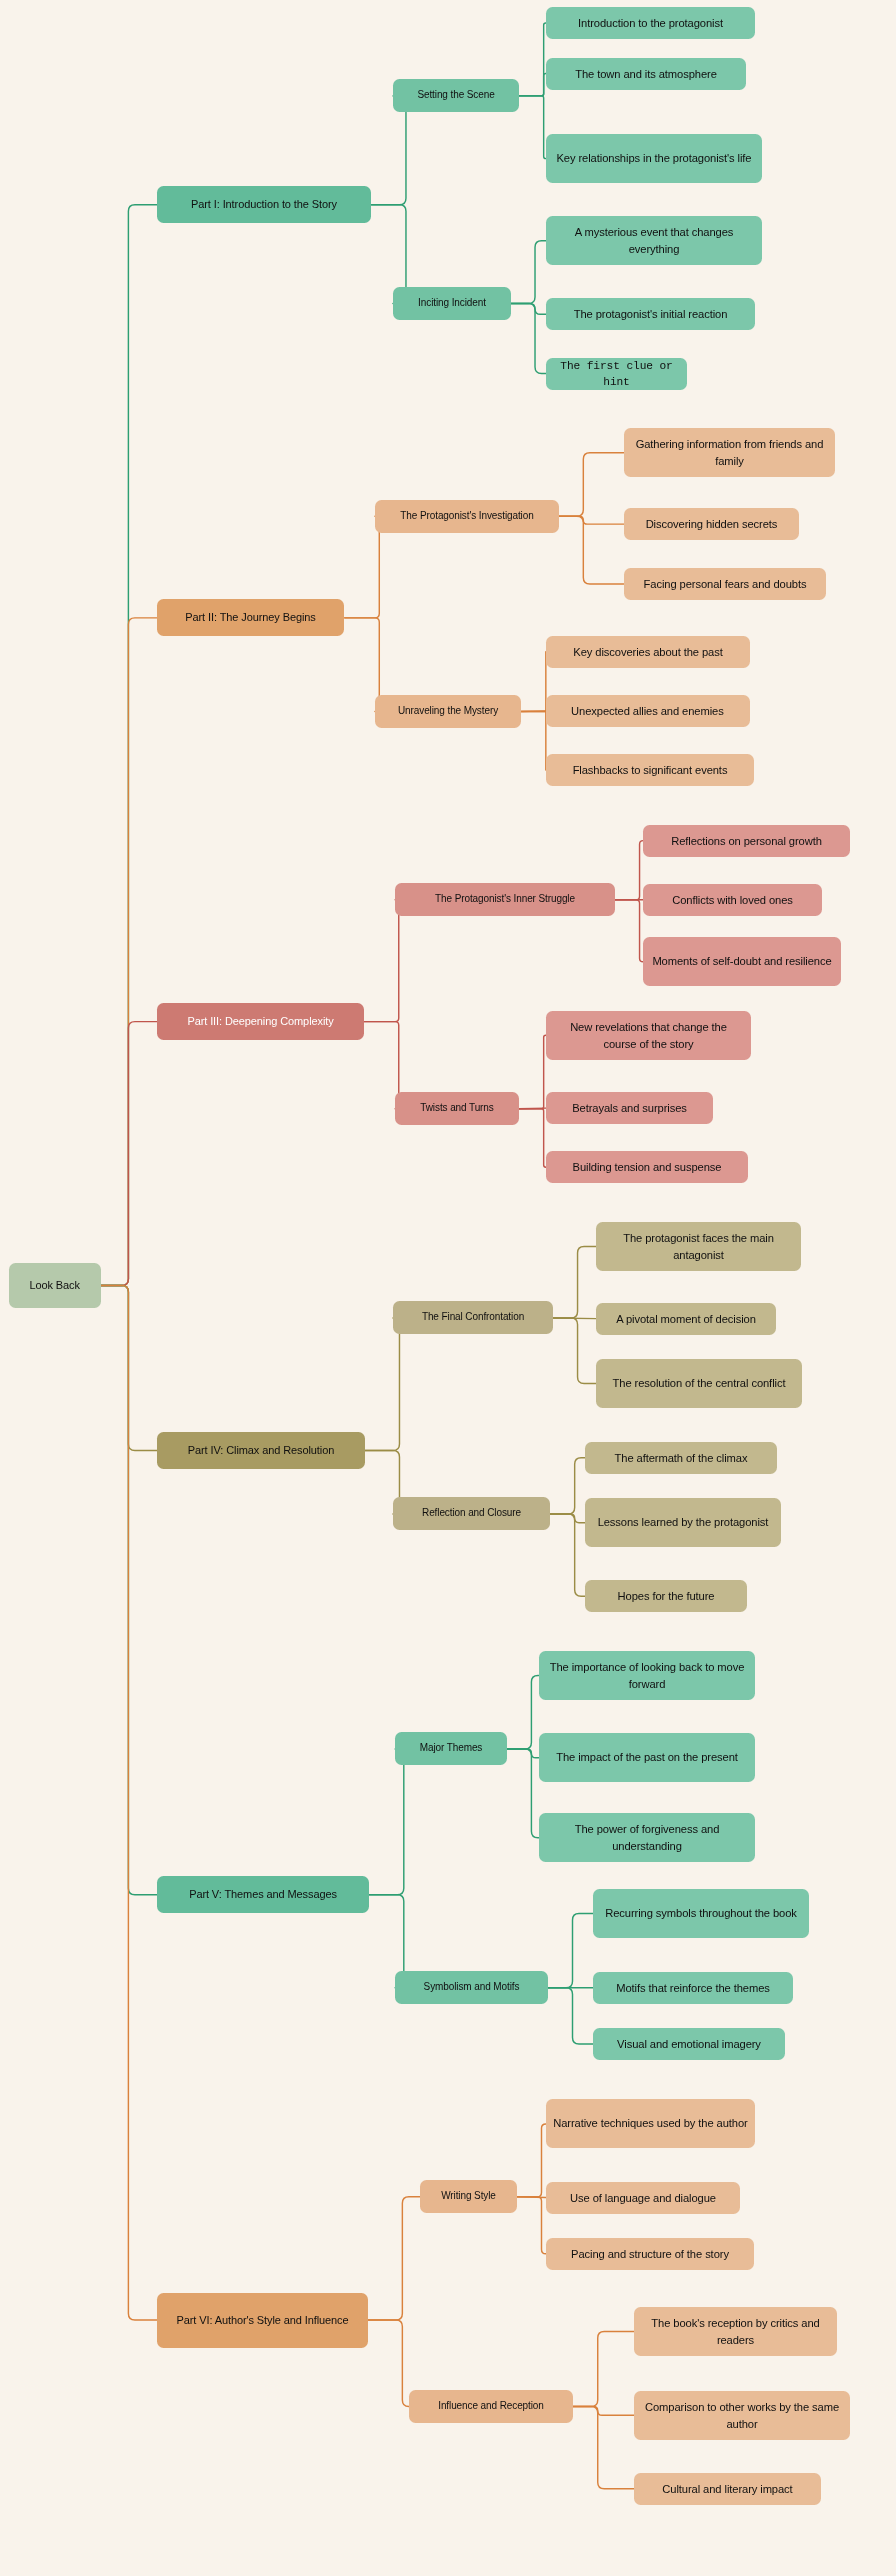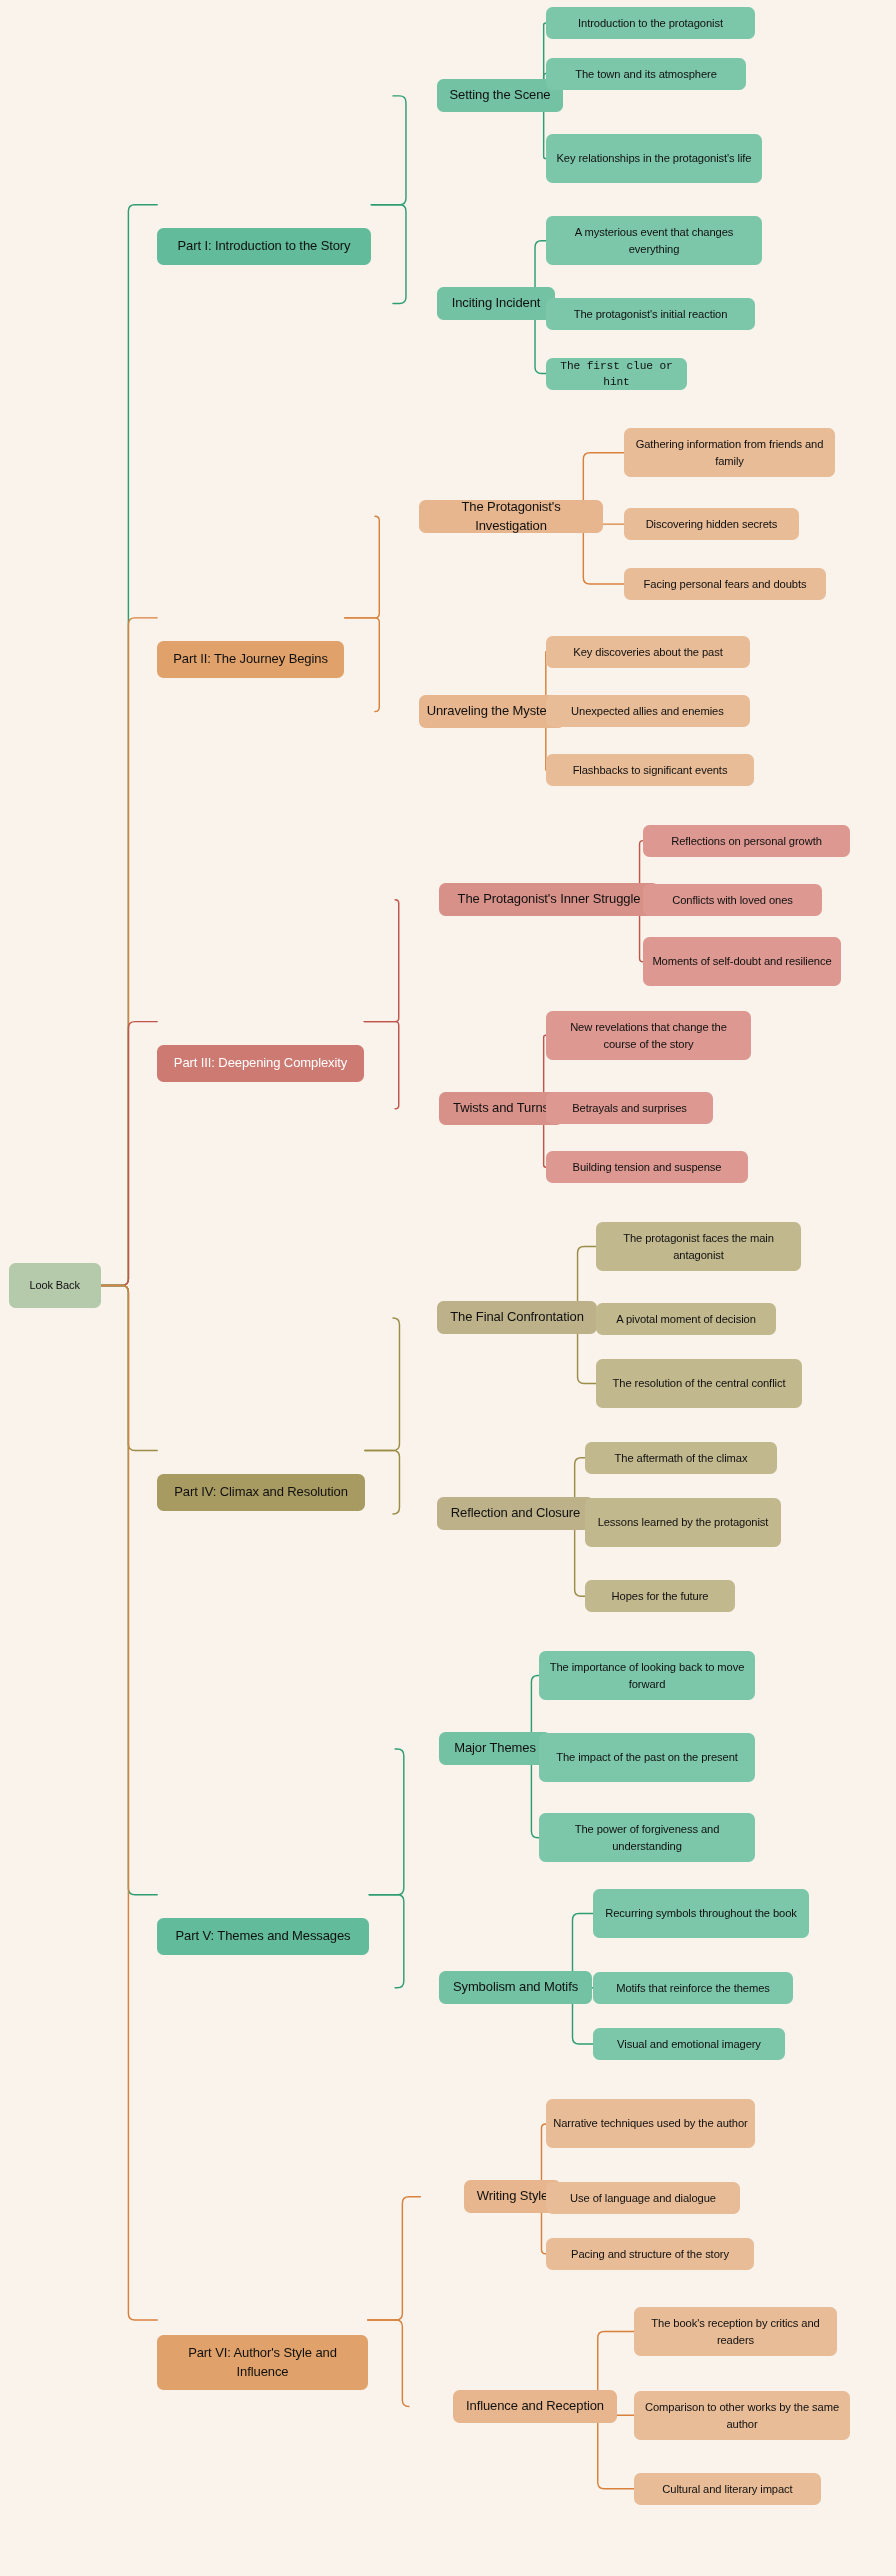--- a/index.html
+++ b/index.html
@@ -20,22 +20,22 @@
     align-items:center;
     justify-content:center;
     text-align:center;
     padding:2.9px 7.2px;
     line-height:1.45;
     color:#101010;
     font-size:11.2px;
     letter-spacing:-0.1px;
   }
   .node.root{font-size:11px;}
-  .node.lvl1{font-size:13px;margin-top:42px;}
-  .node.lvl2{font-size:13px;margin-left:44px;}
+  .node.lvl1{font-size:11px;}
+  .node.lvl2{font-size:10px;}
   .node.lvl3{font-size:11.2px;}
   .node.lighttext{color:#ffffff;}
 </style>
 </head>
 <body>
 
 <div id="stage">
   <svg id="links" viewBox="0 0 1244 3573" width="897" height="2576">
       <path d="M 140 1783 L 169 1783 Q 178 1783 178 1774 L 178 293 Q 178 284 187 284 L 218 284" fill="none" stroke="#2e9e72" stroke-width="2" stroke-linecap="round"></path>
       <path d="M 515 284 L 554 284 Q 563 284 563 275 L 563 142 Q 563 133 554 133 L 545 133" fill="none" stroke="#2e9e72" stroke-width="2" stroke-linecap="round"></path>
@@ -122,21 +122,21 @@
       <div class="node lvl3" style="left: 546px; top: 1092px; width: 167px; height: 32px; background: rgb(220, 152, 145);">Betrayals and surprises</div>
       <div class="node lvl3" style="left: 546px; top: 1151px; width: 202px; height: 32px; background: rgb(220, 152, 145);">Building tension and suspense</div>
       <div class="node lvl1" style="left: 157px; top: 1432px; width: 208px; height: 37px; background: rgb(168, 155, 98);">Part IV: Climax and Resolution</div>
       <div class="node lvl2" style="left: 393px; top: 1301px; width: 160px; height: 33px; background: rgb(188, 177, 137);">The Final Confrontation</div>
       <div class="node lvl3" style="left: 596px; top: 1222px; width: 205px; height: 49px; background: rgb(194, 184, 142);">The protagonist faces the main antagonist</div>
       <div class="node lvl3" style="left: 596px; top: 1303px; width: 180px; height: 32px; background: rgb(194, 184, 142);">A pivotal moment of decision</div>
       <div class="node lvl3" style="left: 596px; top: 1359px; width: 206px; height: 49px; background: rgb(194, 184, 142);">The resolution of the central conflict</div>
       <div class="node lvl2" style="left: 393px; top: 1497px; width: 157px; height: 33px; background: rgb(188, 177, 137);">Reflection and Closure</div>
       <div class="node lvl3" style="left: 585px; top: 1442px; width: 192px; height: 32px; background: rgb(194, 184, 142);">The aftermath of the climax</div>
       <div class="node lvl3" style="left: 585px; top: 1498px; width: 196px; height: 49px; background: rgb(194, 184, 142);">Lessons learned by the protagonist</div>
-      <div class="node lvl3" style="left: 585px; top: 1580px; width: 150px; height: 32px; background: rgb(194, 184, 142);">Hopes for the future</div>
+      <div class="node lvl3" style="left: 585px; top: 1580px; width: 162px; height: 32px; background: rgb(194, 184, 142);">Hopes for the future</div>
       <div class="node lvl1" style="left: 157px; top: 1876px; width: 212px; height: 37px; background: rgb(98, 187, 154);">Part V: Themes and Messages</div>
       <div class="node lvl2" style="left: 395px; top: 1732px; width: 112px; height: 33px; background: rgb(114, 194, 163);">Major Themes</div>
       <div class="node lvl3" style="left: 539px; top: 1651px; width: 216px; height: 49px; background: rgb(124, 199, 170);">The importance of looking back to move forward</div>
       <div class="node lvl3" style="left: 539px; top: 1733px; width: 216px; height: 49px; background: rgb(124, 199, 170);">The impact of the past on the present</div>
       <div class="node lvl3" style="left: 539px; top: 1813px; width: 216px; height: 49px; background: rgb(124, 199, 170);">The power of forgiveness and understanding</div>
       <div class="node lvl2" style="left: 395px; top: 1971px; width: 153px; height: 33px; background: rgb(114, 194, 163);">Symbolism and Motifs</div>
       <div class="node lvl3" style="left: 593px; top: 1889px; width: 216px; height: 49px; background: rgb(124, 199, 170);">Recurring symbols throughout the book</div>
       <div class="node lvl3" style="left: 593px; top: 1972px; width: 200px; height: 32px; background: rgb(124, 199, 170);">Motifs that reinforce the themes</div>
       <div class="node lvl3" style="left: 593px; top: 2028px; width: 192px; height: 32px; background: rgb(124, 199, 170);">Visual and emotional imagery</div>
       <div class="node lvl1" style="left: 157px; top: 2293px; width: 211px; height: 55px; background: rgb(224, 162, 106);">Part VI: Author's Style and Influence</div>

